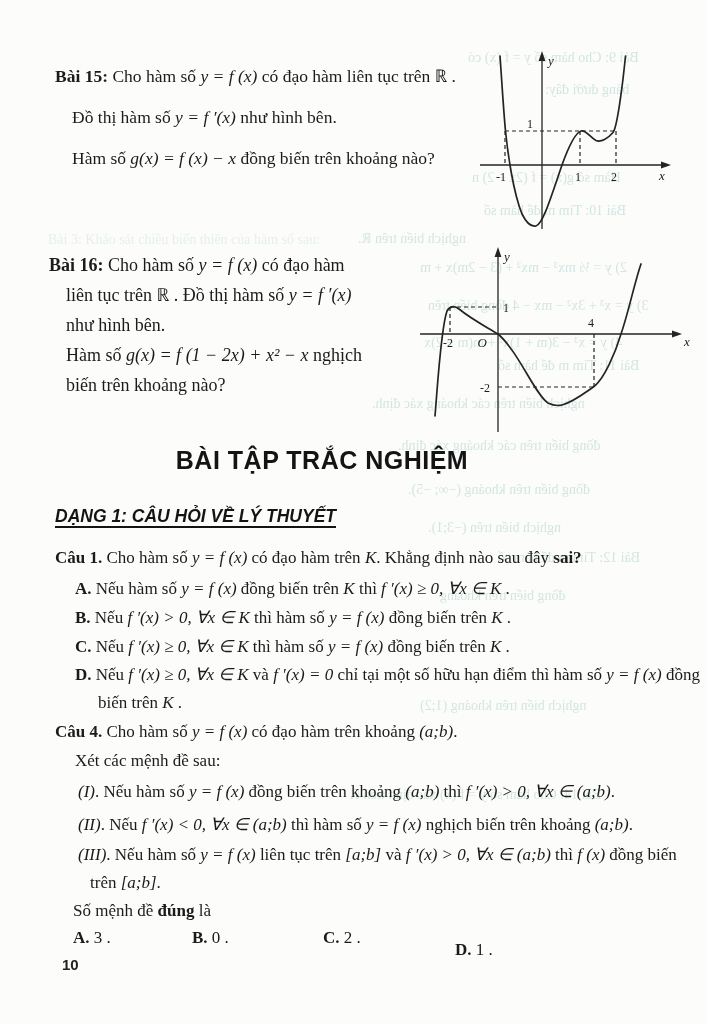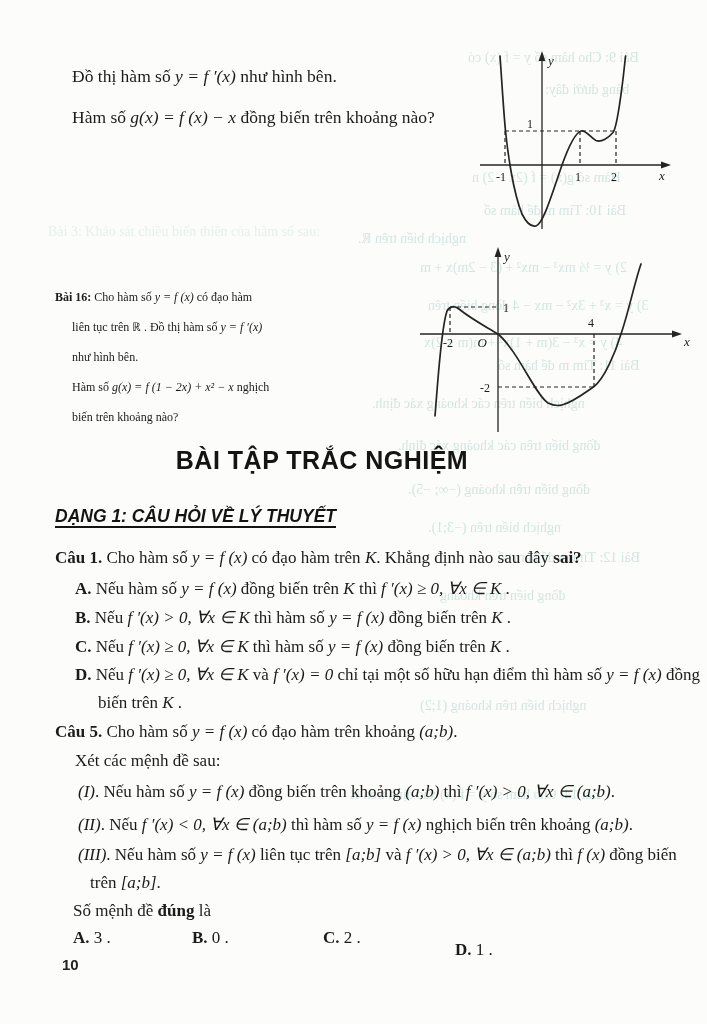--- a/index.html
+++ b/index.html
@@ -9,21 +9,21 @@
   .bld{font-weight:bold;}
   .line{white-space:nowrap;}
   
   .ghost{position:absolute;color:#a9d0cc;opacity:.5;font-size:14px;white-space:nowrap;z-index:0;}
   .mir{transform:scaleX(-1);}
   .faint{opacity:.28;}
   
   .b15{position:absolute;left:55px;top:56px;font-size:17.5px;line-height:41px;z-index:2;}
   .b15 .ind{padding-left:17px;}
   
-  .b16{position:absolute;left:55px;top:250px;font-size:12px;line-height:30px;z-index:2;margin-top:32px;}
+  .b16{position:absolute;left:49px;top:250px;font-size:18px;line-height:30px;z-index:2;}
   .b16 .ind{padding-left:17px;}
   .graph{position:absolute;z-index:2;}
   .g1{left:477px;top:50px;}
   .g2{left:418px;top:246px;}
   svg text{font-family:"Liberation Serif",serif;fill:#1b1b1b;}
   svg .num{font-size:12px;}
   svg .ax{font-size:13px;font-style:italic;}
   .curve{fill:none;stroke:#242424;stroke-width:1.7;stroke-linecap:round;}
   .axis{stroke:#242424;stroke-width:1.3;}
   .dash{stroke:#242424;stroke-width:1.2;stroke-dasharray:4,3;fill:none;}
@@ -52,35 +52,36 @@
 </head>
 <body>
 
 <div class="page">
 
   <div class="ghost mir" style="left:468px;top:50px;">Bài 9: Cho hàm số y = f (x) có</div>
   <div class="ghost mir" style="left:545px;top:82px;">bảng dưới đây:</div>
   <div class="ghost mir" style="left:472px;top:170px;">Hàm số g(x) = f (2x − 2) n</div>
   <div class="ghost mir" style="left:484px;top:203px;">Bài 10: Tìm m để hàm số</div>
   <div class="ghost mir" style="left:358px;top:228px;">nghịch biến trên ℝ.</div>
-  <div class="ghost faint" style="left:48px;top:224px;">Bài 3: Khảo sát chiều biến thiên của hàm số sau:</div>
+  <div class="ghost faint" style="left:48px;top:232px;">Bài 3: Khảo sát chiều biến thiên của hàm số sau:</div>
   <div class="ghost mir" style="left:420px;top:260px;">2) y = ⅓ mx³ − mx² + (3 − 2m)x + m</div>
   <div class="ghost mir" style="left:428px;top:298px;">3) y = x³ + 3x² − mx − 4 đồng biến trên</div>
   <div class="ghost mir" style="left:424px;top:335px;">4) y = x³ − 3(m + 1)x² + m(m + 2)x</div>
   <div class="ghost mir" style="left:498px;top:358px;">Bài 11: Tìm m để hàm số</div>
   <div class="ghost mir" style="left:372px;top:396px;">nghịch biến trên các khoảng xác định.</div>
   <div class="ghost mir" style="left:398px;top:438px;">đồng biến trên các khoảng xác định.</div>
   <div class="ghost mir" style="left:408px;top:482px;">đồng biến trên khoảng (−∞; −5).</div>
   <div class="ghost mir" style="left:428px;top:520px;">nghịch biến trên (−3;1).</div>
   <div class="ghost mir" style="left:498px;top:550px;">Bài 12: Tìm m để hàm số</div>
   <div class="ghost mir" style="left:440px;top:588px;">đồng biến trên khoảng</div>
   <div class="ghost mir" style="left:420px;top:698px;">nghịch biến trên khoảng (1;2)</div>
   <div class="ghost mir" style="left:350px;top:784px;">Bài 14: Cho hàm số y = f (x) xác định trên ℝ</div>
 
   <div class="b15">
+    <div class="line"><span class="bld">Bài 15:</span> Cho hàm số <span class="m">y = f (x)</span> có đạo hàm liên tục trên ℝ .</div>
     <div class="line ind">Đồ thị hàm số <span class="m">y = f ′(x)</span> như hình bên.</div>
     <div class="line ind">Hàm số <span class="m">g(x) = f (x) − x</span> đồng biến trên khoảng nào?</div>
   </div>
 
   <svg class="graph g1" width="200" height="182" viewBox="0 0 200 182">
     <line class="axis" x1="65" y1="8" x2="65" y2="179"></line>
     <polygon class="ah" points="65,1 61.6,11 68.4,11"></polygon>
     <line class="axis" x1="3" y1="115" x2="186" y2="115"></line>
     <polygon class="ah" points="194,115 184,111.6 184,118.4"></polygon>
     <path class="dash" d="M28,81 H139 M28,81 V115 M103,81 V115 M139,81 V115"></path>
@@ -119,21 +120,21 @@
 
   <div class="section-title">BÀI TẬP TRẮC NGHIỆM</div>
   <div class="dang">DẠNG 1: CÂU HỎI VỀ LÝ THUYẾT</div>
 
   <div class="qa">
     <div class="row" style="line-height:33px;"><span class="bld">Câu 1.</span> Cho hàm số <span class="m">y = f (x)</span> có đạo hàm trên <span class="m">K</span>. Khẳng định nào sau đây <span class="bld">sai?</span></div>
     <div class="row opt"><span class="bld">A.</span> Nếu hàm số <span class="m">y = f (x)</span> đồng biến trên <span class="m">K</span> thì <span class="m">f ′(x) ≥ 0, ∀x ∈ K</span> .</div>
     <div class="row opt"><span class="bld">B.</span> Nếu <span class="m">f ′(x) &gt; 0, ∀x ∈ K</span> thì hàm số <span class="m">y = f (x)</span> đồng biến trên <span class="m">K</span> .</div>
     <div class="row opt"><span class="bld">C.</span> Nếu <span class="m">f ′(x) ≥ 0, ∀x ∈ K</span> thì hàm số <span class="m">y = f (x)</span> đồng biến trên <span class="m">K</span> .</div>
     <div class="row wrap optD"><span class="bld">D.</span> Nếu <span class="m">f ′(x) ≥ 0, ∀x ∈ K</span> và <span class="m">f ′(x) = 0</span> chỉ tại một số hữu hạn điểm thì hàm số <span class="m">y = f (x)</span> đồng biến trên <span class="m">K</span> .</div>
-    <div class="row"><span class="bld">Câu 5.</span> Cho hàm số <span class="m">y = f (x)</span> có đạo hàm trên khoảng <span class="m">(a;b)</span>.</div>
+    <div class="row"><span class="bld">Câu 4.</span> Cho hàm số <span class="m">y = f (x)</span> có đạo hàm trên khoảng <span class="m">(a;b)</span>.</div>
     <div class="row intro">Xét các mệnh đề sau:</div>
     <div class="row wrap st" style="line-height:33px;"><span class="m">(I)</span>. Nếu hàm số <span class="m">y = f (x)</span> đồng biến trên khoảng <span class="m">(a;b)</span> thì <span class="m">f ′(x) &gt; 0, ∀x ∈ (a;b)</span>.</div>
     <div class="row wrap st" style="line-height:33px;"><span class="m">(II)</span>. Nếu <span class="m">f ′(x) &lt; 0, ∀x ∈ (a;b)</span> thì hàm số <span class="m">y = f (x)</span> nghịch biến trên khoảng <span class="m">(a;b)</span>.</div>
     <div class="row wrap st"><span class="m">(III)</span>. Nếu hàm số <span class="m">y = f (x)</span> liên tục trên <span class="m">[a;b]</span> và <span class="m">f ′(x) &gt; 0, ∀x ∈ (a;b)</span> thì <span class="m">f (x)</span> đồng biến trên <span class="m">[a;b]</span>.</div>
     <div class="row cnt">Số mệnh đề <span class="bld">đúng</span> là</div>
     <div class="answers">
       <span class="ans a0"><span class="bld">A.</span> 3 .</span>
       <span class="ans a1"><span class="bld">B.</span> 0 .</span>
       <span class="ans a2"><span class="bld">C.</span> 2 .</span>
       <span class="ans a3"><span class="bld">D.</span> 1 .</span>

